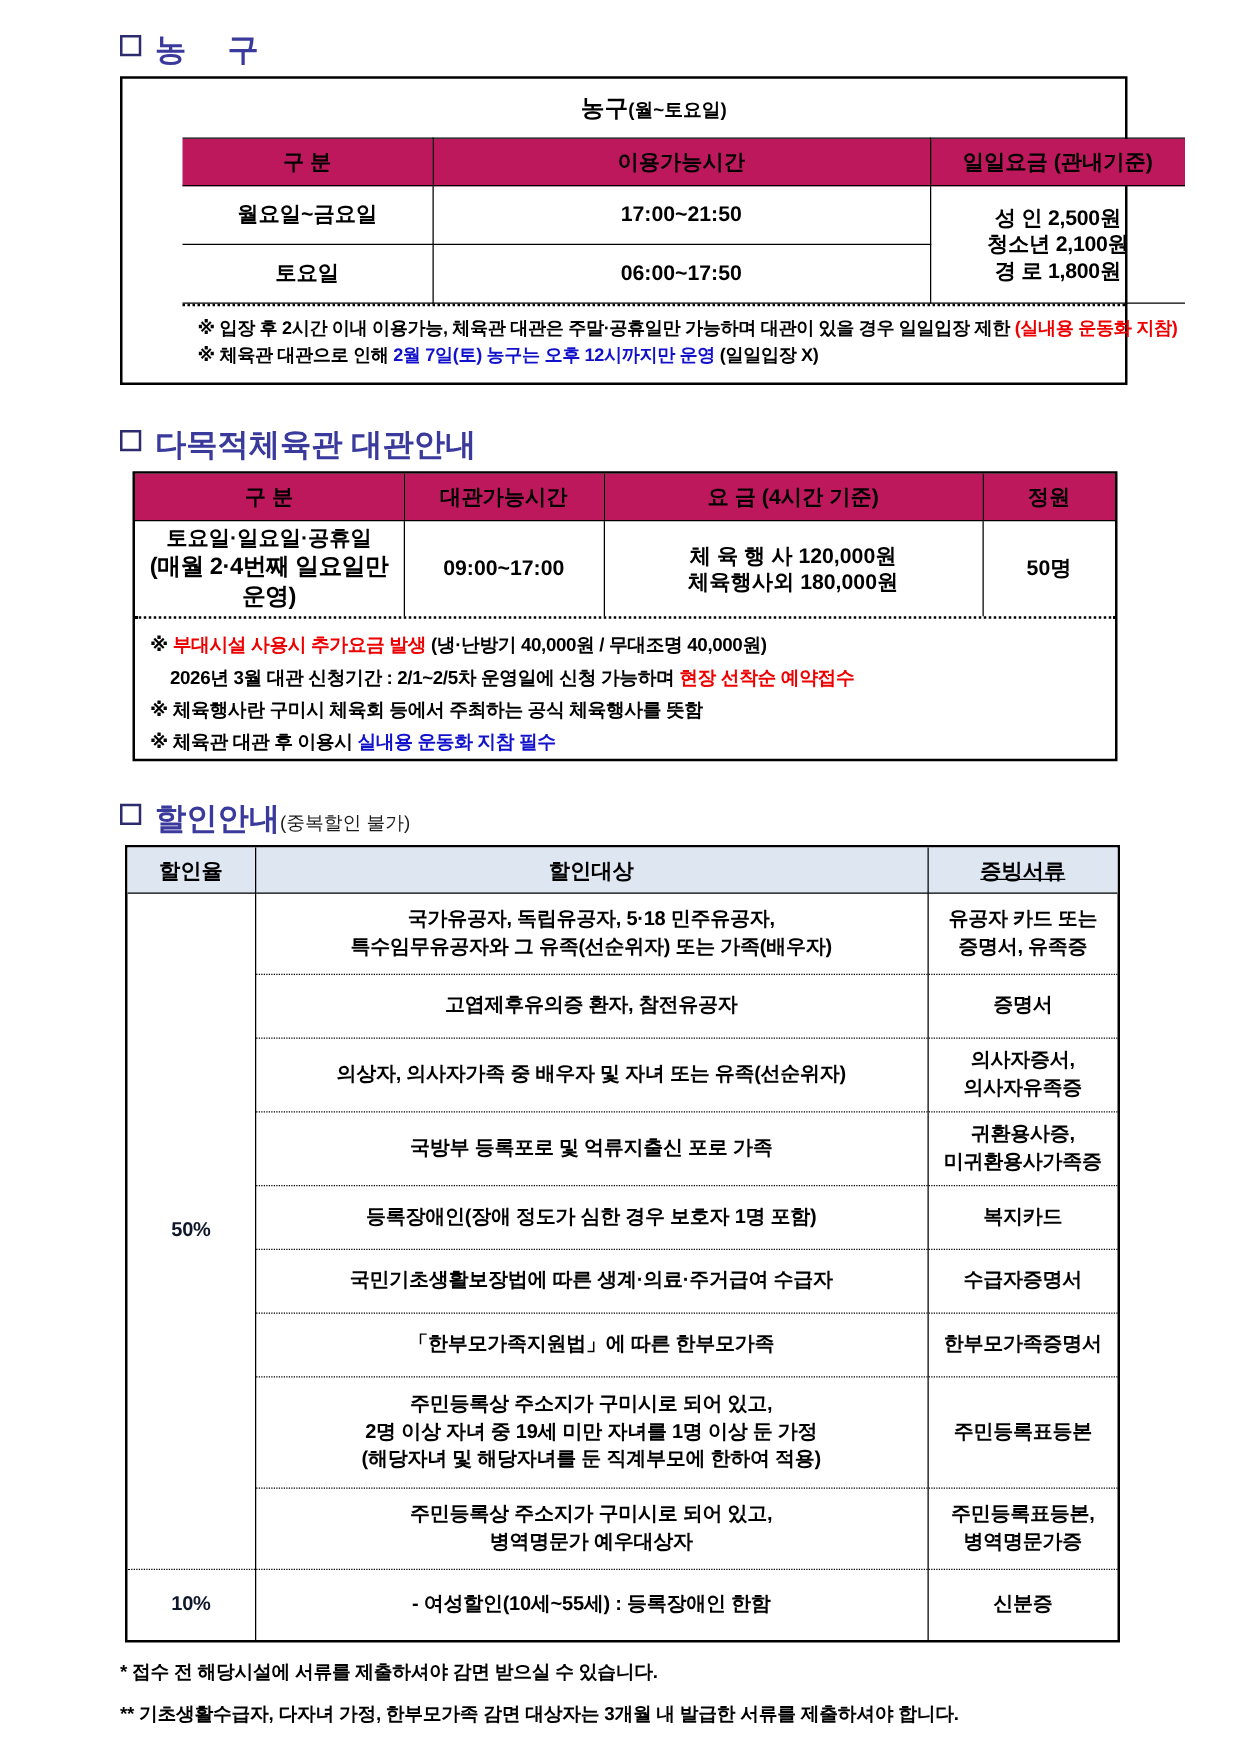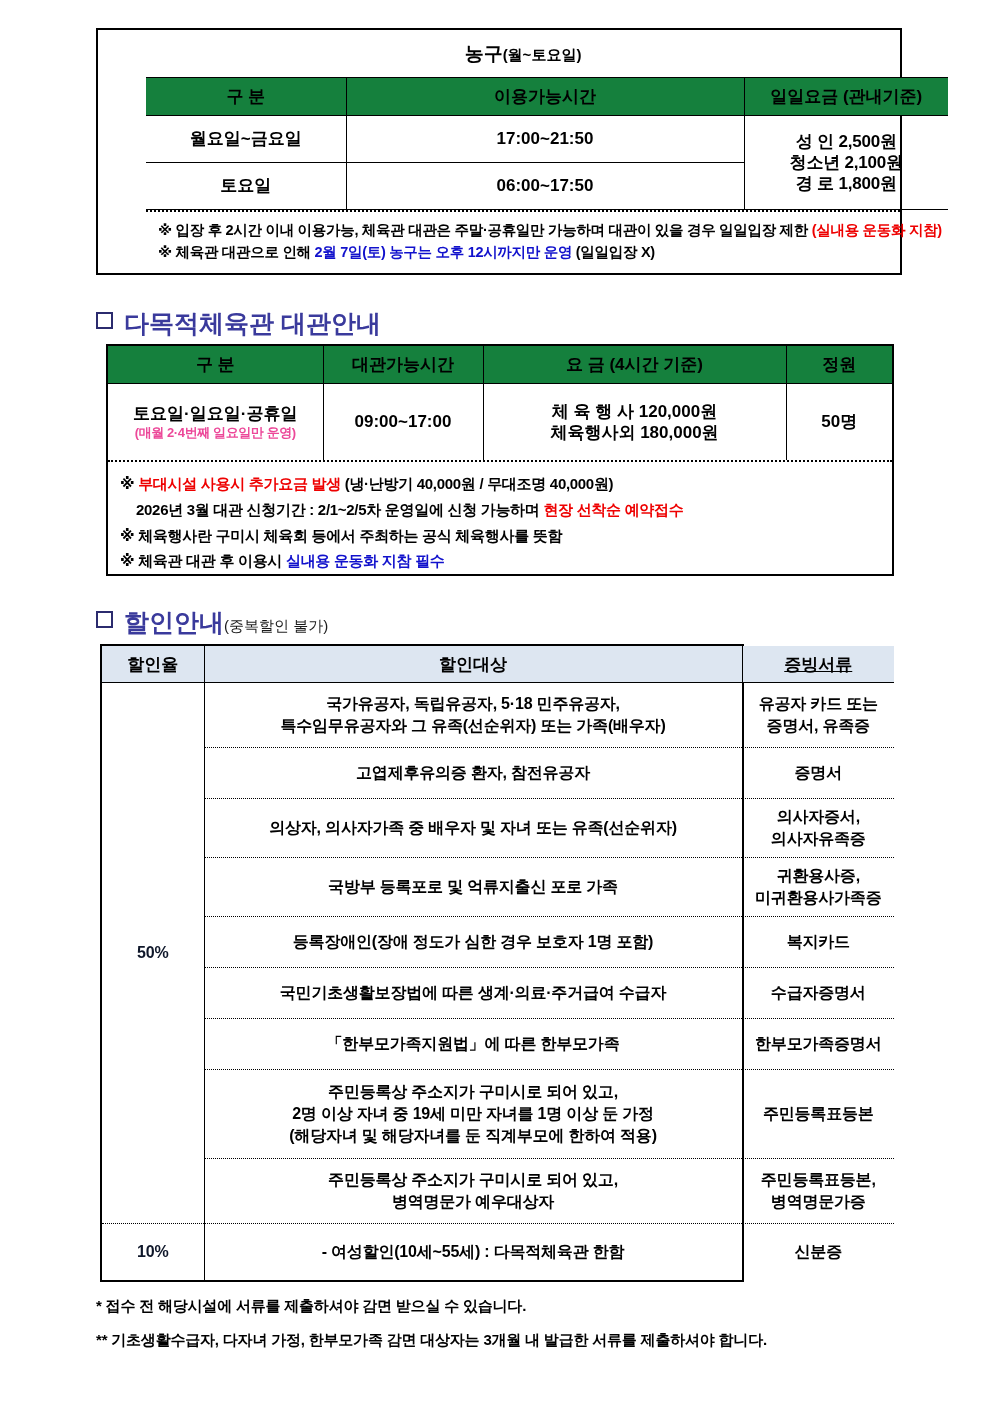--- a/index.html
+++ b/index.html
@@ -70,21 +70,21 @@
   table.grid td, table.grid th {
     border: 1px solid #000;
     text-align: center;
     vertical-align: middle;
     padding: 3px 4px;
     font-weight: bold;
     font-size: 17px;
     line-height: 1.25;
   }
   th.hdr {
-    background: #15803d;
+    background: #be185d;
     font-size: 18px;
     font-weight: bold;
     height: 31px;
   }
 
   
   #tbl-basketball { width: 806px; margin: 0 0 0 96px; padding-left: 48px; }
   .cap-row {
     text-align: center;
     font-size: 17px;
@@ -123,32 +123,32 @@
 
   
   #tbl-rental { width: 788px; margin: 0 0 0 106px; }
   .t2 td, .t2 th { border-left: 1px solid #000; border-right: 1px solid #000; }
   .t2 td:first-child, .t2 th:first-child { border-left: 0; }
   .t2 td:last-child,  .t2 th:last-child  { border-right: 0; }
   .t2 tr:first-child th { border-top: 0; }
   .t2 tr:last-child td { border-bottom: 0; }
   .sub-note {
     display: block;
-    font-size: 13px;
-    color: #ec4899;
+    font-size: 19px;
+    color: #000000;
     font-weight: bold;
     letter-spacing: -0.4px;
     margin-top: 1px;
   }
   .price-cell { font-size: 18px; line-height: 1.35; white-space: pre-line; }
   .notes2 { border-top: 2px dotted #000; padding: 9px 10px 0 12px; }
   .notes2 .note-line { font-size: 15px; line-height: 1.72; }
 
   
-  #tbl-discount { width: 644px; margin: 0 0 0 100px; }
+  #tbl-discount { width: 796px; margin: 0 0 0 100px; }
   table.disc {
     border-collapse: collapse;
     width: 100%;
     table-layout: fixed;
   }
   table.disc th.hdr {
     border: 1px solid #000;
     border-top: 0;
     background: #dde6f1;
     font-size: 17px;
@@ -200,20 +200,24 @@
 
   .gap-a { height: 36px; }
   .gap-b { height: 34px; }
 </style>
 </head>
 <body>
 
 <div class="page">
 
   <div style="height:28px"></div>
+  <div class="section-head">
+    <span class="sq-bullet"></span>
+    <span class="head-main spaced">농  구</span>
+  </div>
 
   <div class="box" id="tbl-basketball">
     <div class="cap-row">
       <span class="cap-main">농구</span><span class="cap-sub">(월~토요일)</span>
     </div>
     <table class="grid t1">
       <colgroup>
           <col style="width:200px">
           <col style="width:398px">
           <col style="width:204px">
@@ -346,21 +350,21 @@
       </tr>
       <tr>
         <td style="height:50px">주민등록상 주소지가 구미시로 되어 있고,
 병역명문가 예우대상자</td>
         <td class="doc">주민등록표등본,
 병역명문가증</td>
       </tr>
 
       <tr>
         <td class="rate rate-10">10%</td>
-        <td style="height:42px">- 여성할인(10세~55세) : 다목적체육관 한함</td>
+        <td style="height:42px">- 여성할인(10세~55세) : 등록장애인 한함</td>
         <td class="doc">신분증</td>
       </tr>
     </tbody>
       </table>
   </div>
 
   <div class="footnotes">
     <div class="footnote">* 접수 전 해당시설에 서류를 제출하셔야 감면 받으실 수 있습니다.</div>
     <div class="footnote">** 기초생활수급자, 다자녀 가정, 한부모가족 감면 대상자는 3개월 내 발급한 서류를 제출하셔야 합니다.</div>
   </div>

